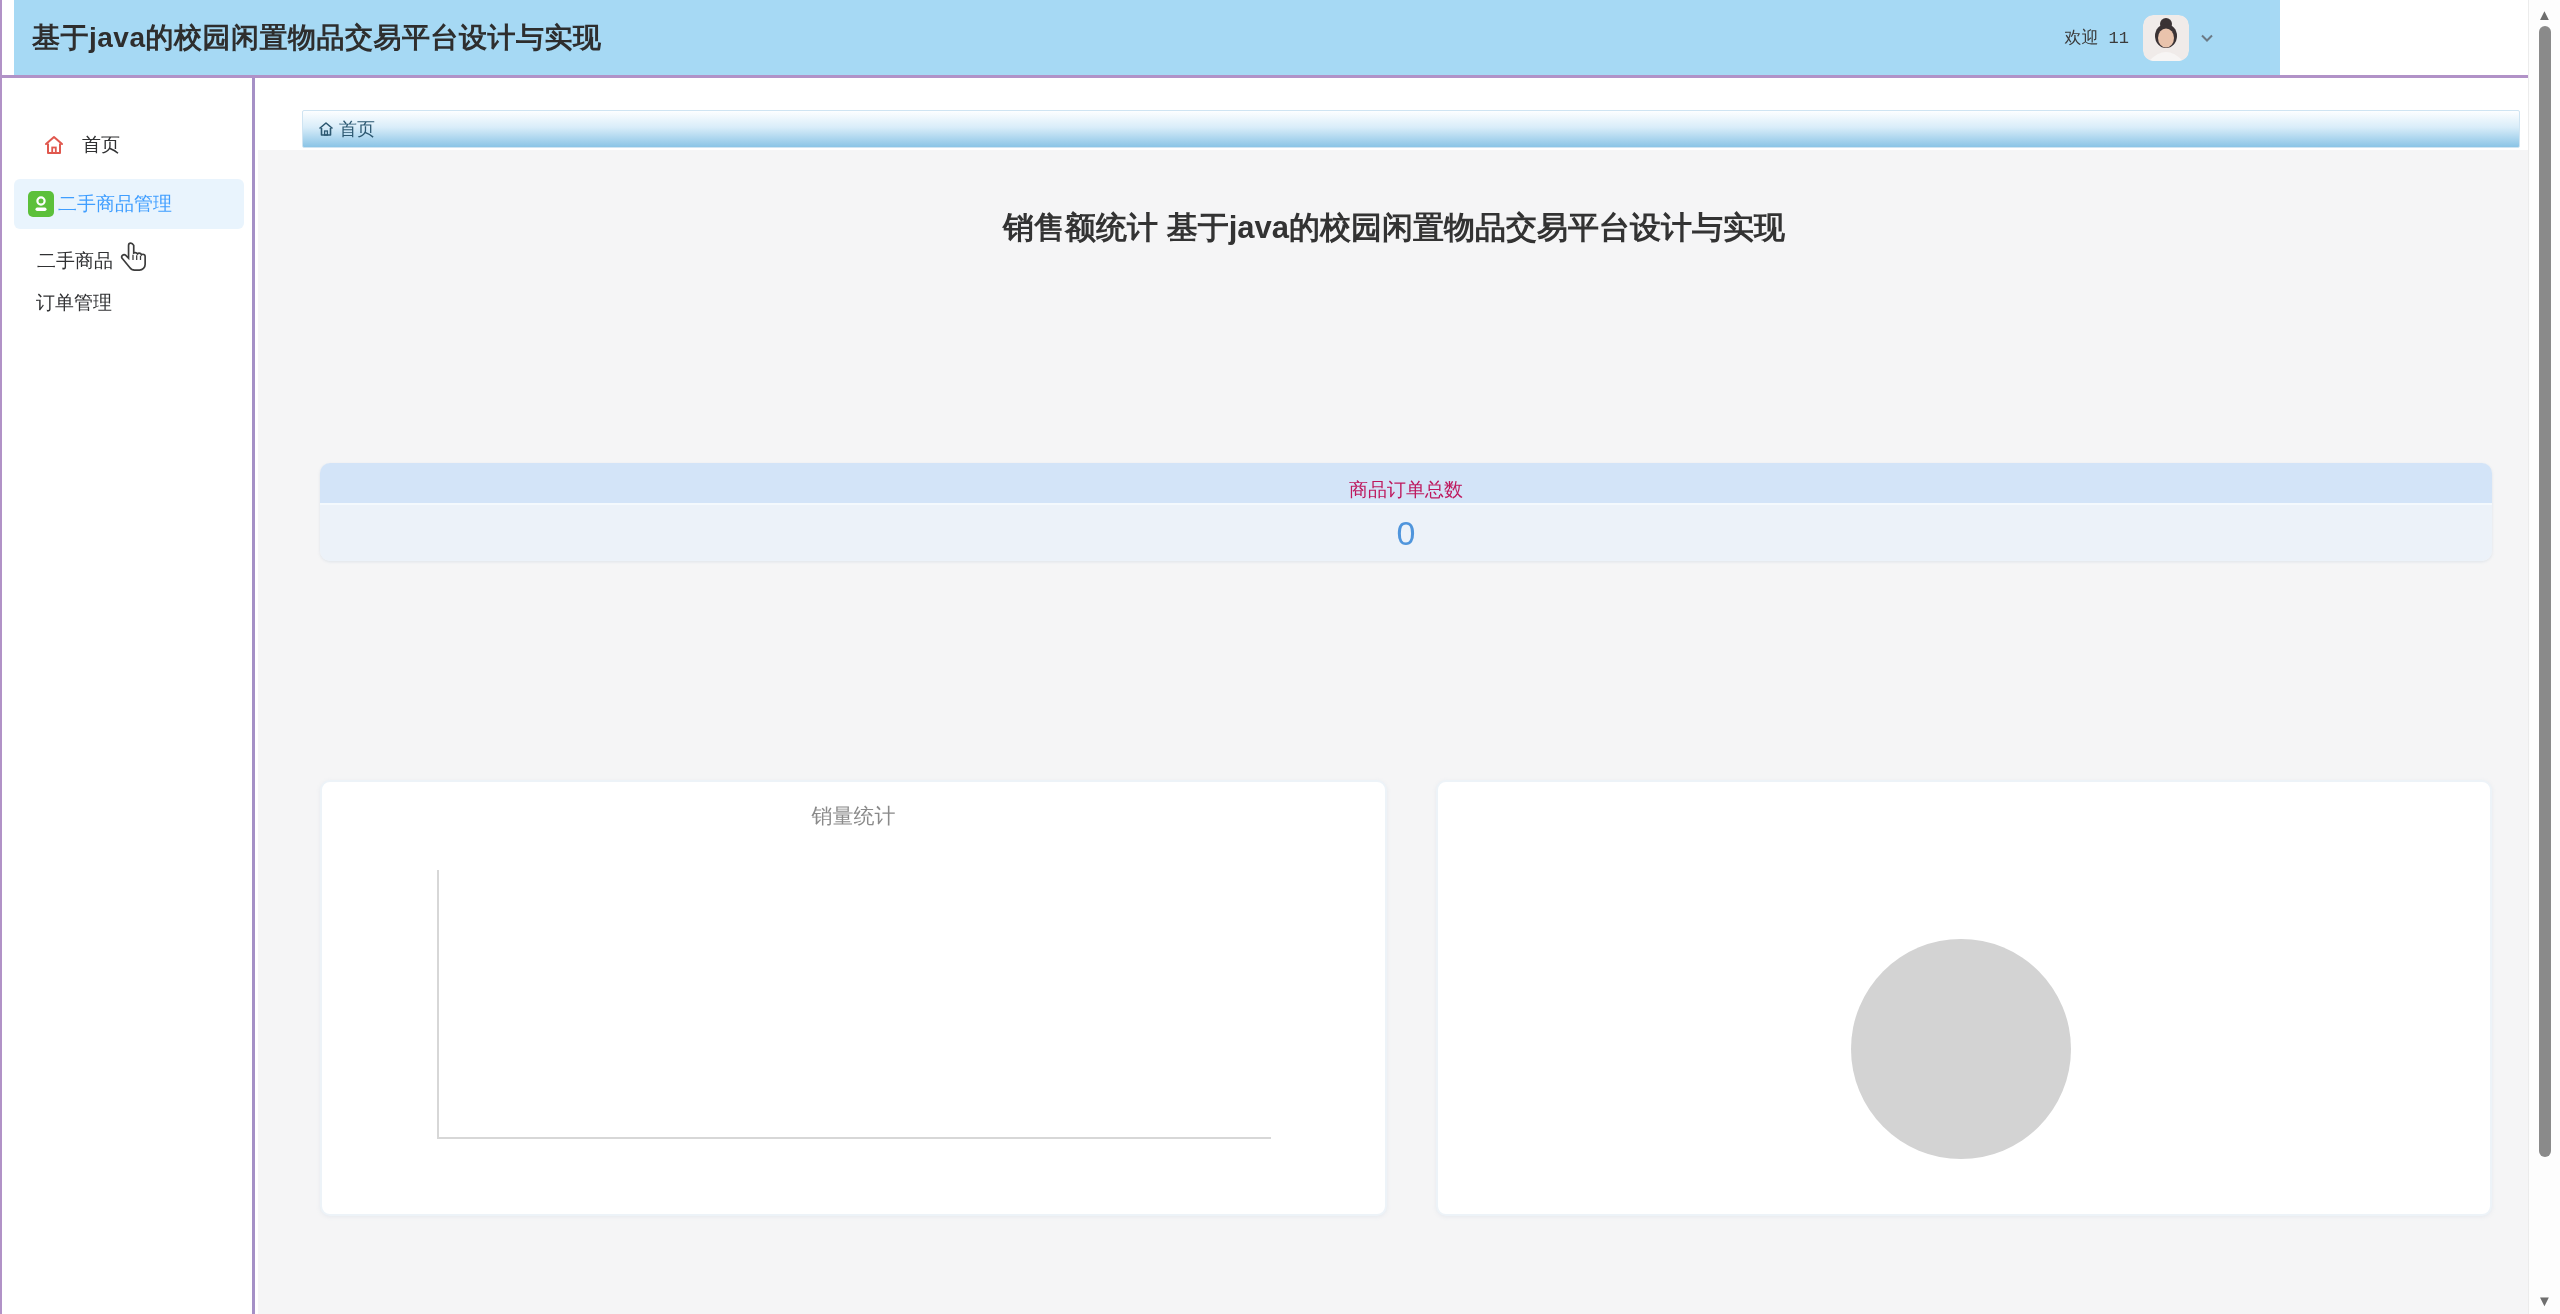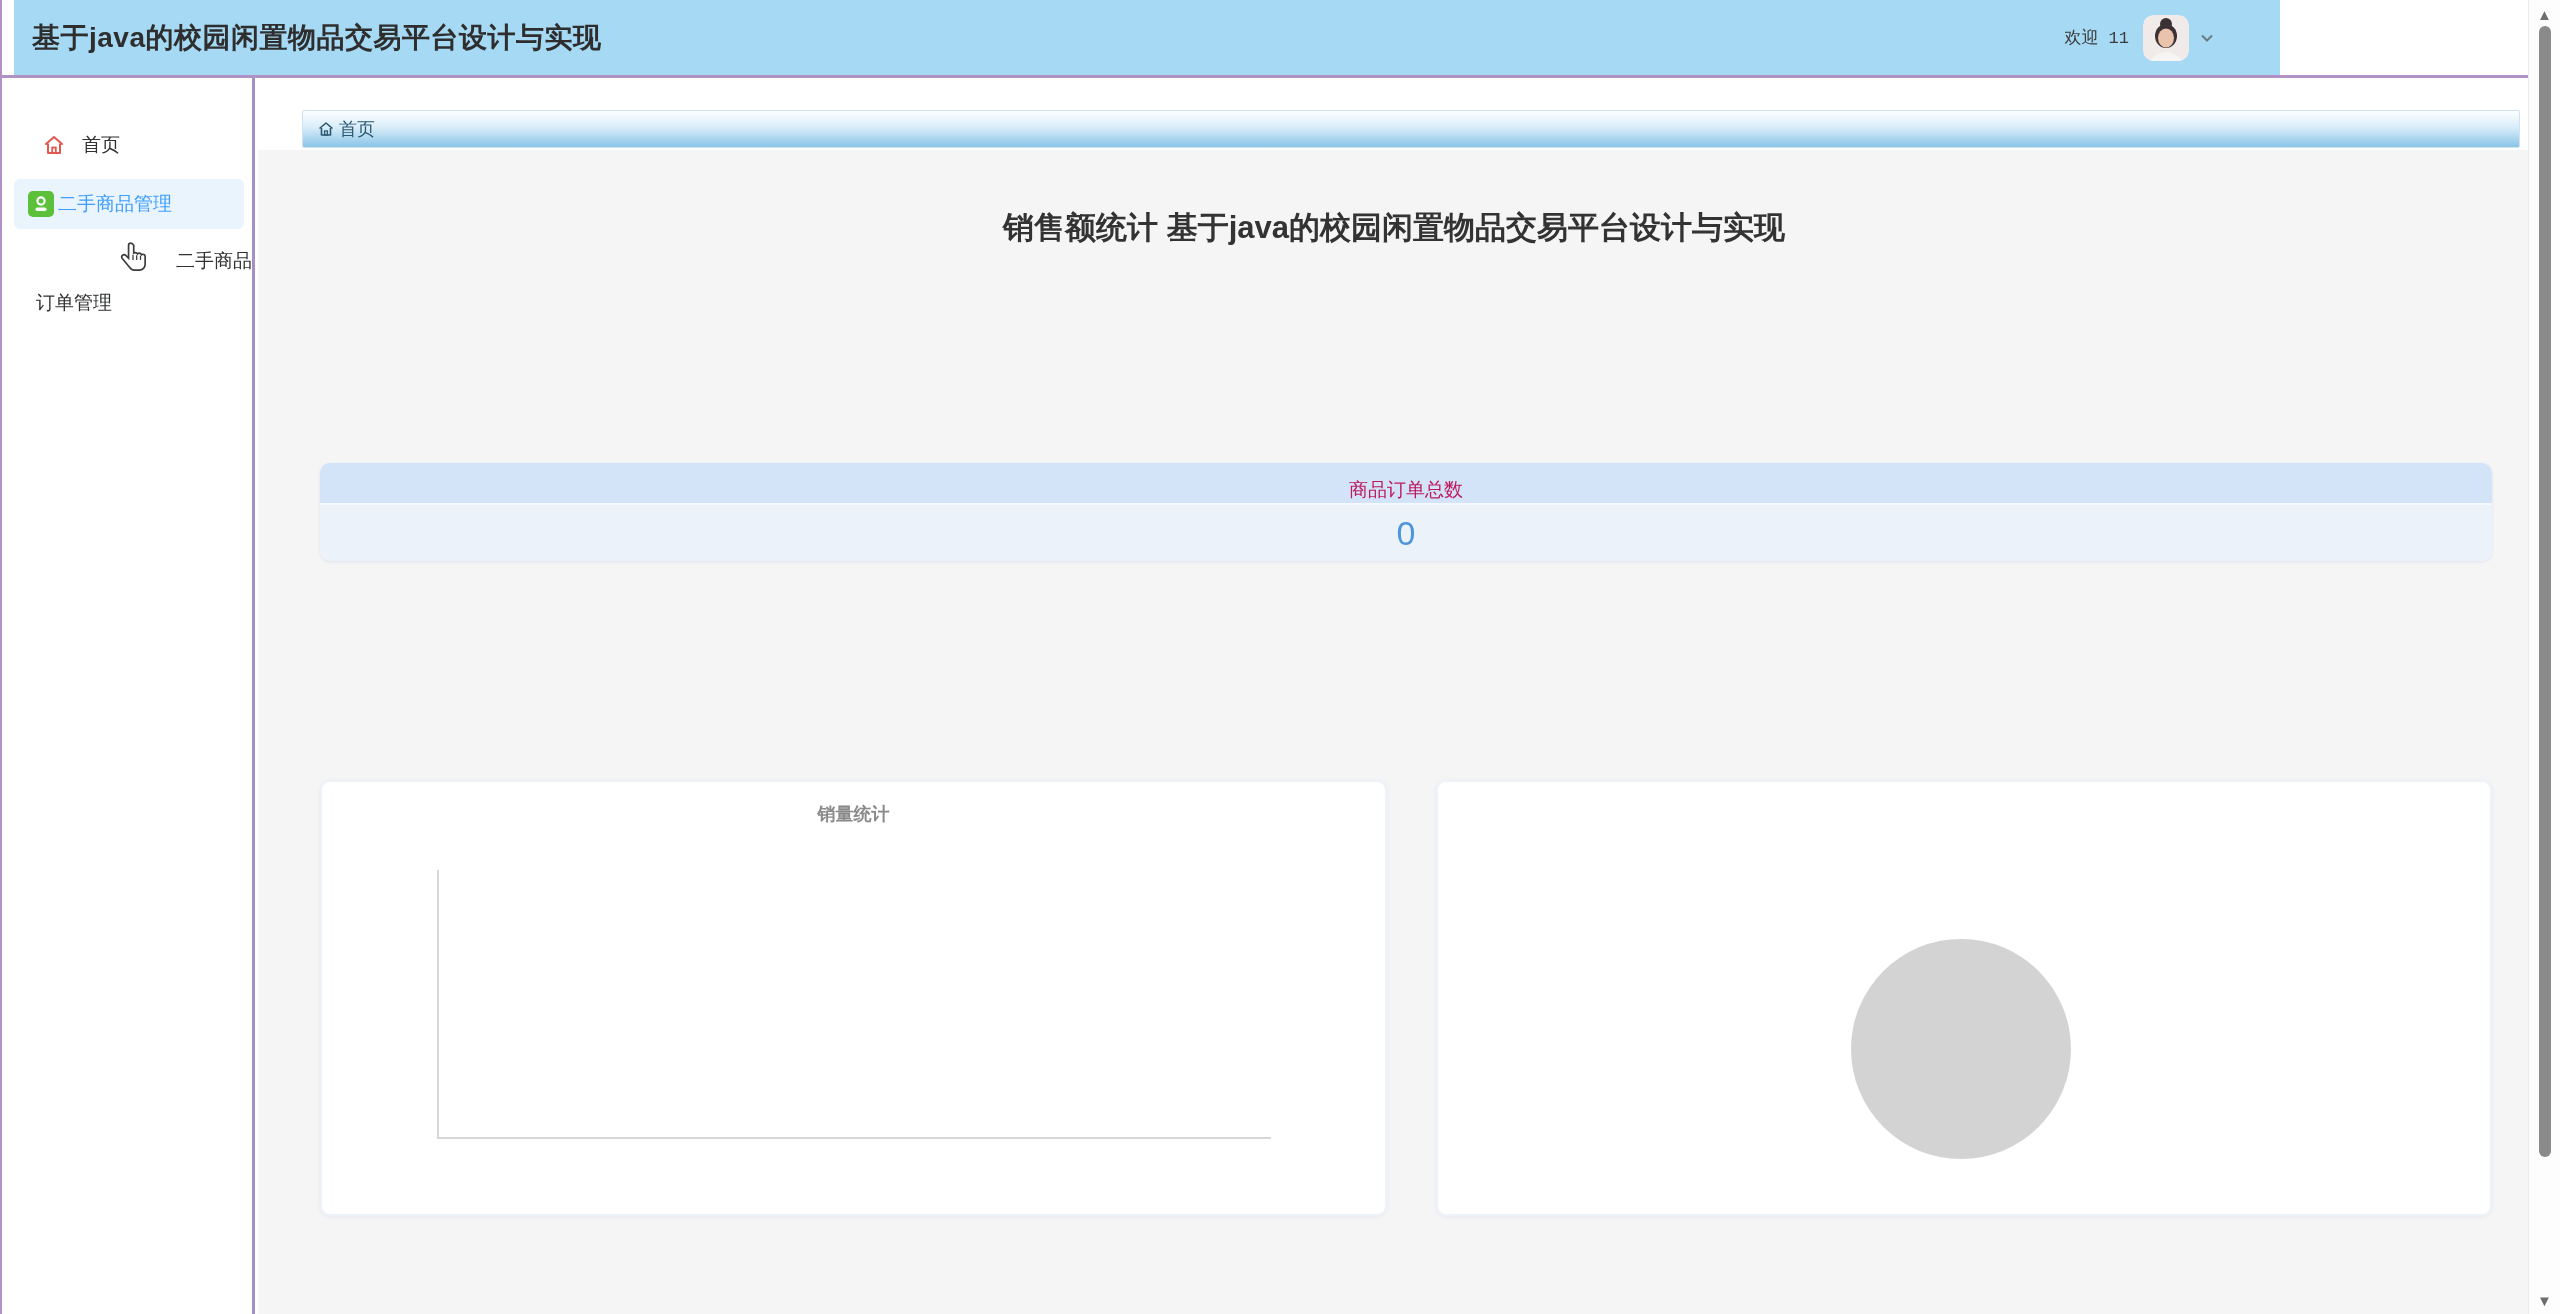--- a/index.html
+++ b/index.html
@@ -31,21 +31,21 @@
     background:#ffffff; border-right:3px solid #a590c6; border-bottom-left-radius:12px;
   }
   .menu-item { position:absolute; left:0; right:0; height:50px; display:flex; align-items:center; cursor:pointer; }
   .menu-item .label { font-size:19px; color:#303133; }
   .mi-home { top:42px; padding-left:40px; gap:16px; }
   .mi-active {
     top:101px; left:12px; right:8px; padding-left:14px; gap:4px;
     background:#e9f4fd; border-radius:6px;
   }
   .mi-active .label { color:#409eff; }
-  .mi-sub1 { top:158px; padding-left:35px;justify-content:flex-end; }
+  .mi-sub1 { top:158px; padding-left:35px; }
   .mi-sub2 { top:200px; padding-left:34px;font-family:Liberation Serif, serif; }
   .home-icon { width:24px; height:24px; display:block; }
   .goods-icon { width:26px; height:26px; display:block; }
 
   
   .main { position:absolute; left:256px; top:78px; width:2272px; bottom:0; background:#ffffff; }
 
   .breadcrumb {
     position:absolute; top:32px; left:44px; right:10px; height:38px;
     background:linear-gradient(180deg,#fdfeff 0%, #d9edf9 45%, #8ac4e6 100%);
@@ -78,21 +78,21 @@
 
   .chart-card {
     position:absolute; top:630px; height:436px; background:#ffffff;
     border:2px solid #edf3f8; border-radius:10px;
     box-shadow:0 1px 4px rgba(130,160,190,0.12);
   }
   .card-left { left:62px; width:1067px; }
   .card-right { left:1178px; width:1056px; }
   .card-title {
     position:absolute; top:20px; left:0; right:0; text-align:center;
-    font-size:18px; font-weight:bold; color:#8a8a8a;
+    font-size:21px; font-weight:normal; color:#8a8a8a;
   }
   .axes {
     position:absolute; left:115px; top:88px; width:834px; height:269px;
     border-left:2px solid #d7d7d7; border-bottom:2px solid #d7d7d7;
   }
   .pie-placeholder {
     position:absolute; left:413px; top:157px; width:220px; height:220px;
     border-radius:50%; background:#d3d3d3;
   }
 

